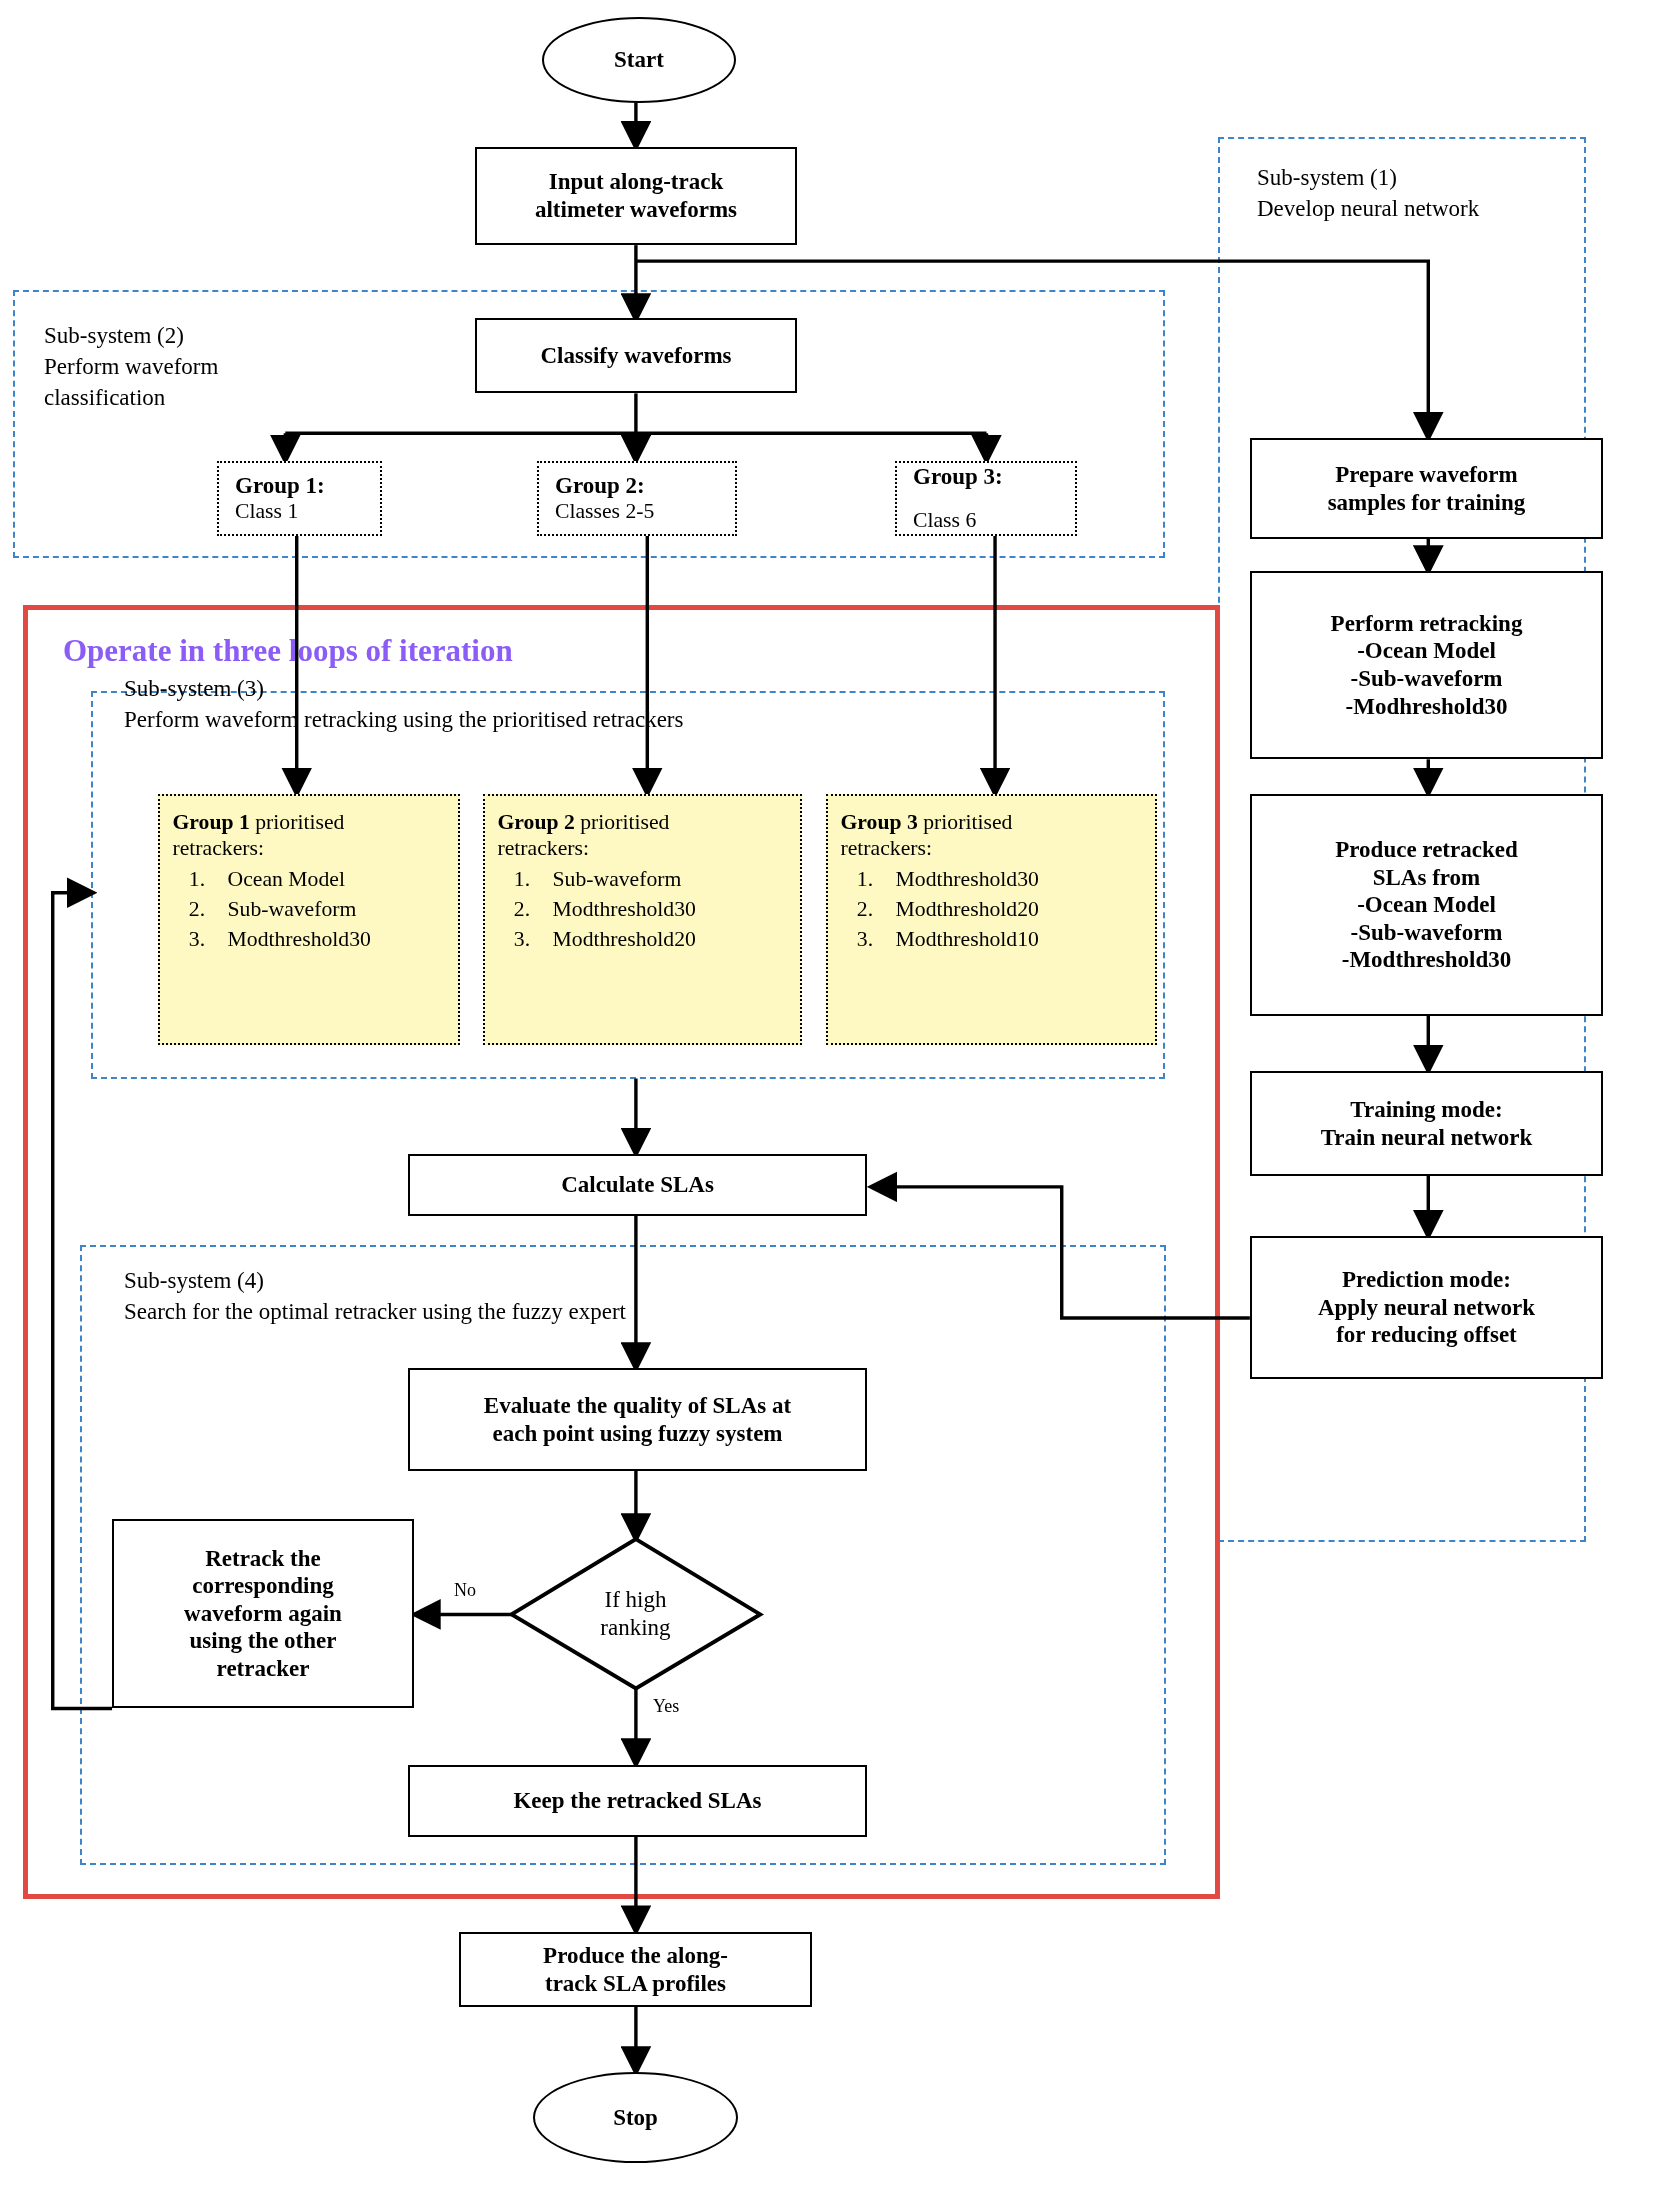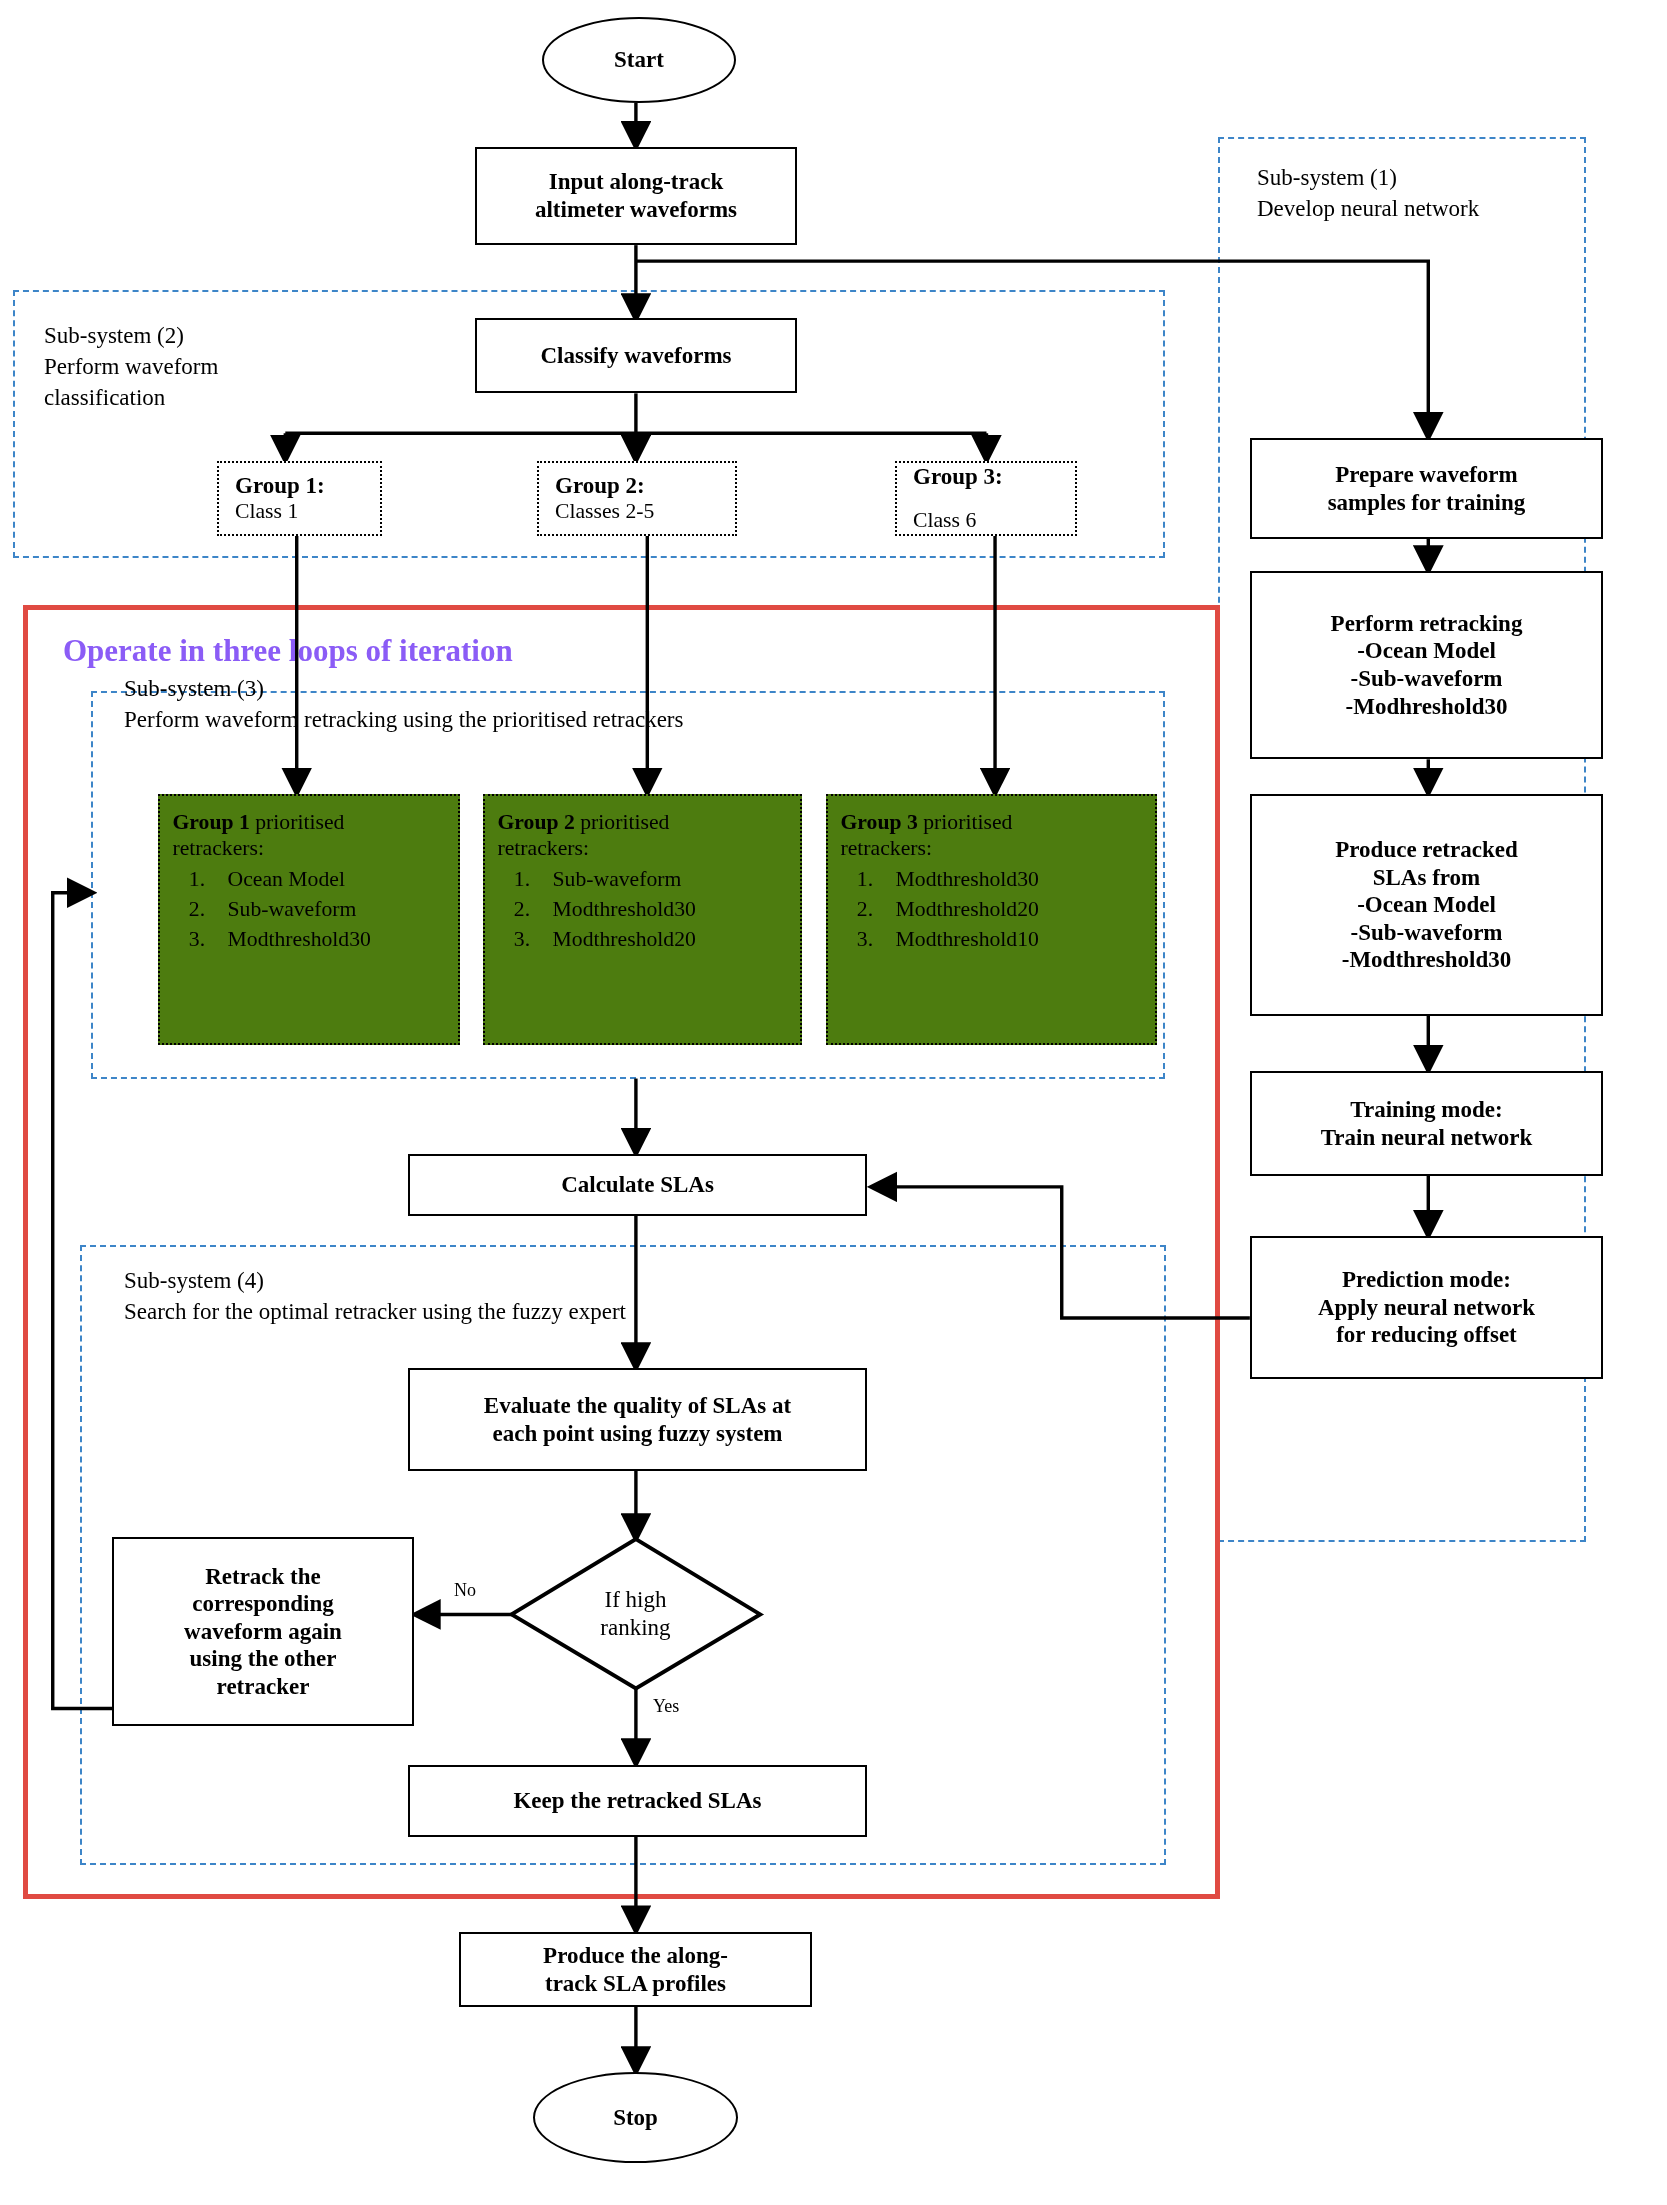--- a/index.html
+++ b/index.html
@@ -16,21 +16,21 @@
   .fsz-md{font-size:23px;font-weight:bold;}
 
   .subsys{position:absolute;box-sizing:border-box;border:2.9px dashed #3d85c8;background:transparent;}
   .subsys-label{position:absolute;font-weight:normal;font-size:23px;line-height:1.35;color:#000000;
                 font-family:"Liberation Serif", serif;white-space:pre-line;}
 
   .redbox{position:absolute;box-sizing:border-box;border:5.1px solid #e04a42;background:transparent;}
   .redlabel{position:absolute;color:#8b5cf6;font-weight:bold;font-size:31px;
             font-family:"Liberation Serif", serif;}
 
-  .grp{position:absolute;box-sizing:border-box;border:2.3px dotted #000;background:#4d7c0f;
+  .grp{position:absolute;box-sizing:border-box;border:2.3px dotted #000;background:#fef9c3;
        font-family:"Liberation Serif", serif;font-size:21.7px;color:#000;padding:12.5px 8px 0 12.5px;}
   .grp .hdr{line-height:1.22;margin-bottom:2.3px;}
   .grp .hdr b{font-weight:bold;}
   .grp ol{margin:0;padding-left:38px;list-style:decimal;}
   .grp ol li{line-height:1.40;padding-left:17px;}
 
   .edgelabel{position:absolute;font-size:18px;color:#000;font-family:"Liberation Serif", serif;}
 
   .diamond-wrap{position:absolute;}
   .diamond-text{position:absolute;left:0;top:0;width:100%;height:100%;
@@ -177,21 +177,21 @@
   <div class="node solid fsz-md" style="left:408px;top:1368px;width:459px;height:103px;">
     <span class="txt">Evaluate the quality of SLAs at
 each point using fuzzy system</span>
   </div>
 
   <div class="diamond-wrap" style="left:511px;top:1539px;width:249px;height:149px;">
     <div class="diamond-text">If high
 ranking</div>
   </div>
 
-  <div class="node solid fsz-md" style="left:112px;top:1519px;width:302px;height:189px;margin-top:18px;">
+  <div class="node solid fsz-md" style="left:112px;top:1519px;width:302px;height:189px;">
     <span class="txt">Retrack the
 corresponding
 waveform again
 using the other
 retracker</span>
   </div>
 
   <div class="node solid fsz-md" style="left:408px;top:1765px;width:459px;height:72px;">
     <span class="txt">Keep the retracked SLAs</span>
   </div>

